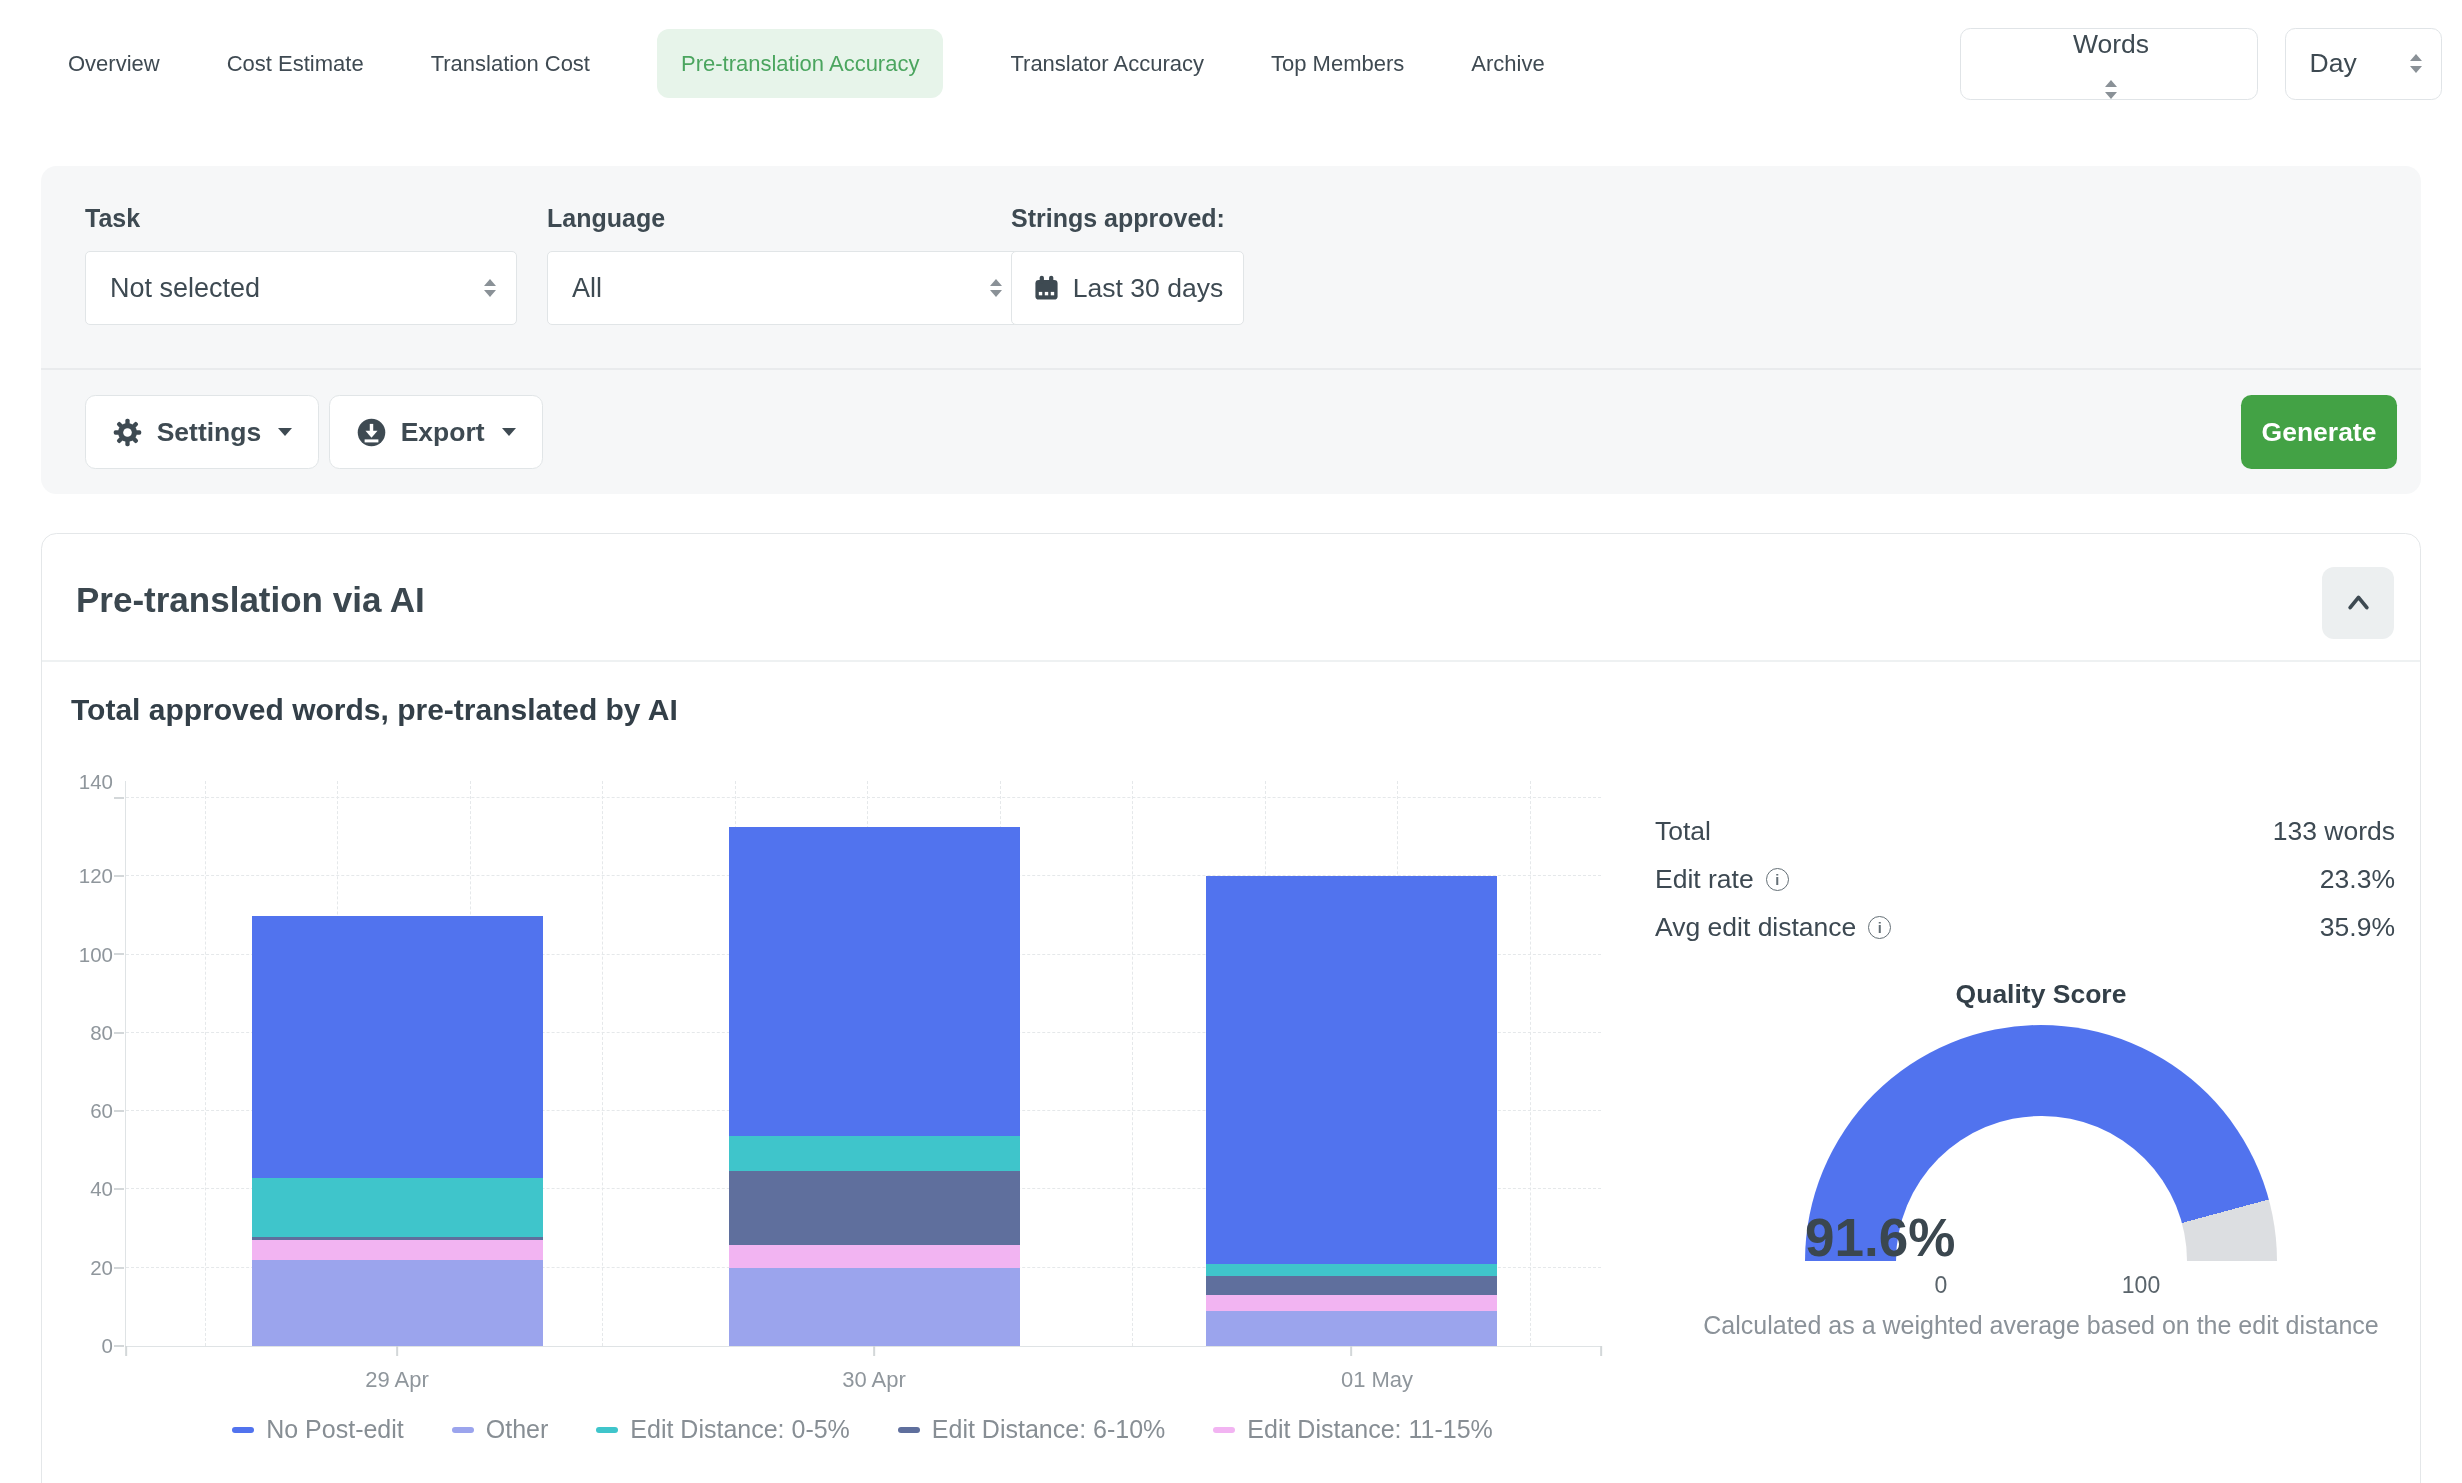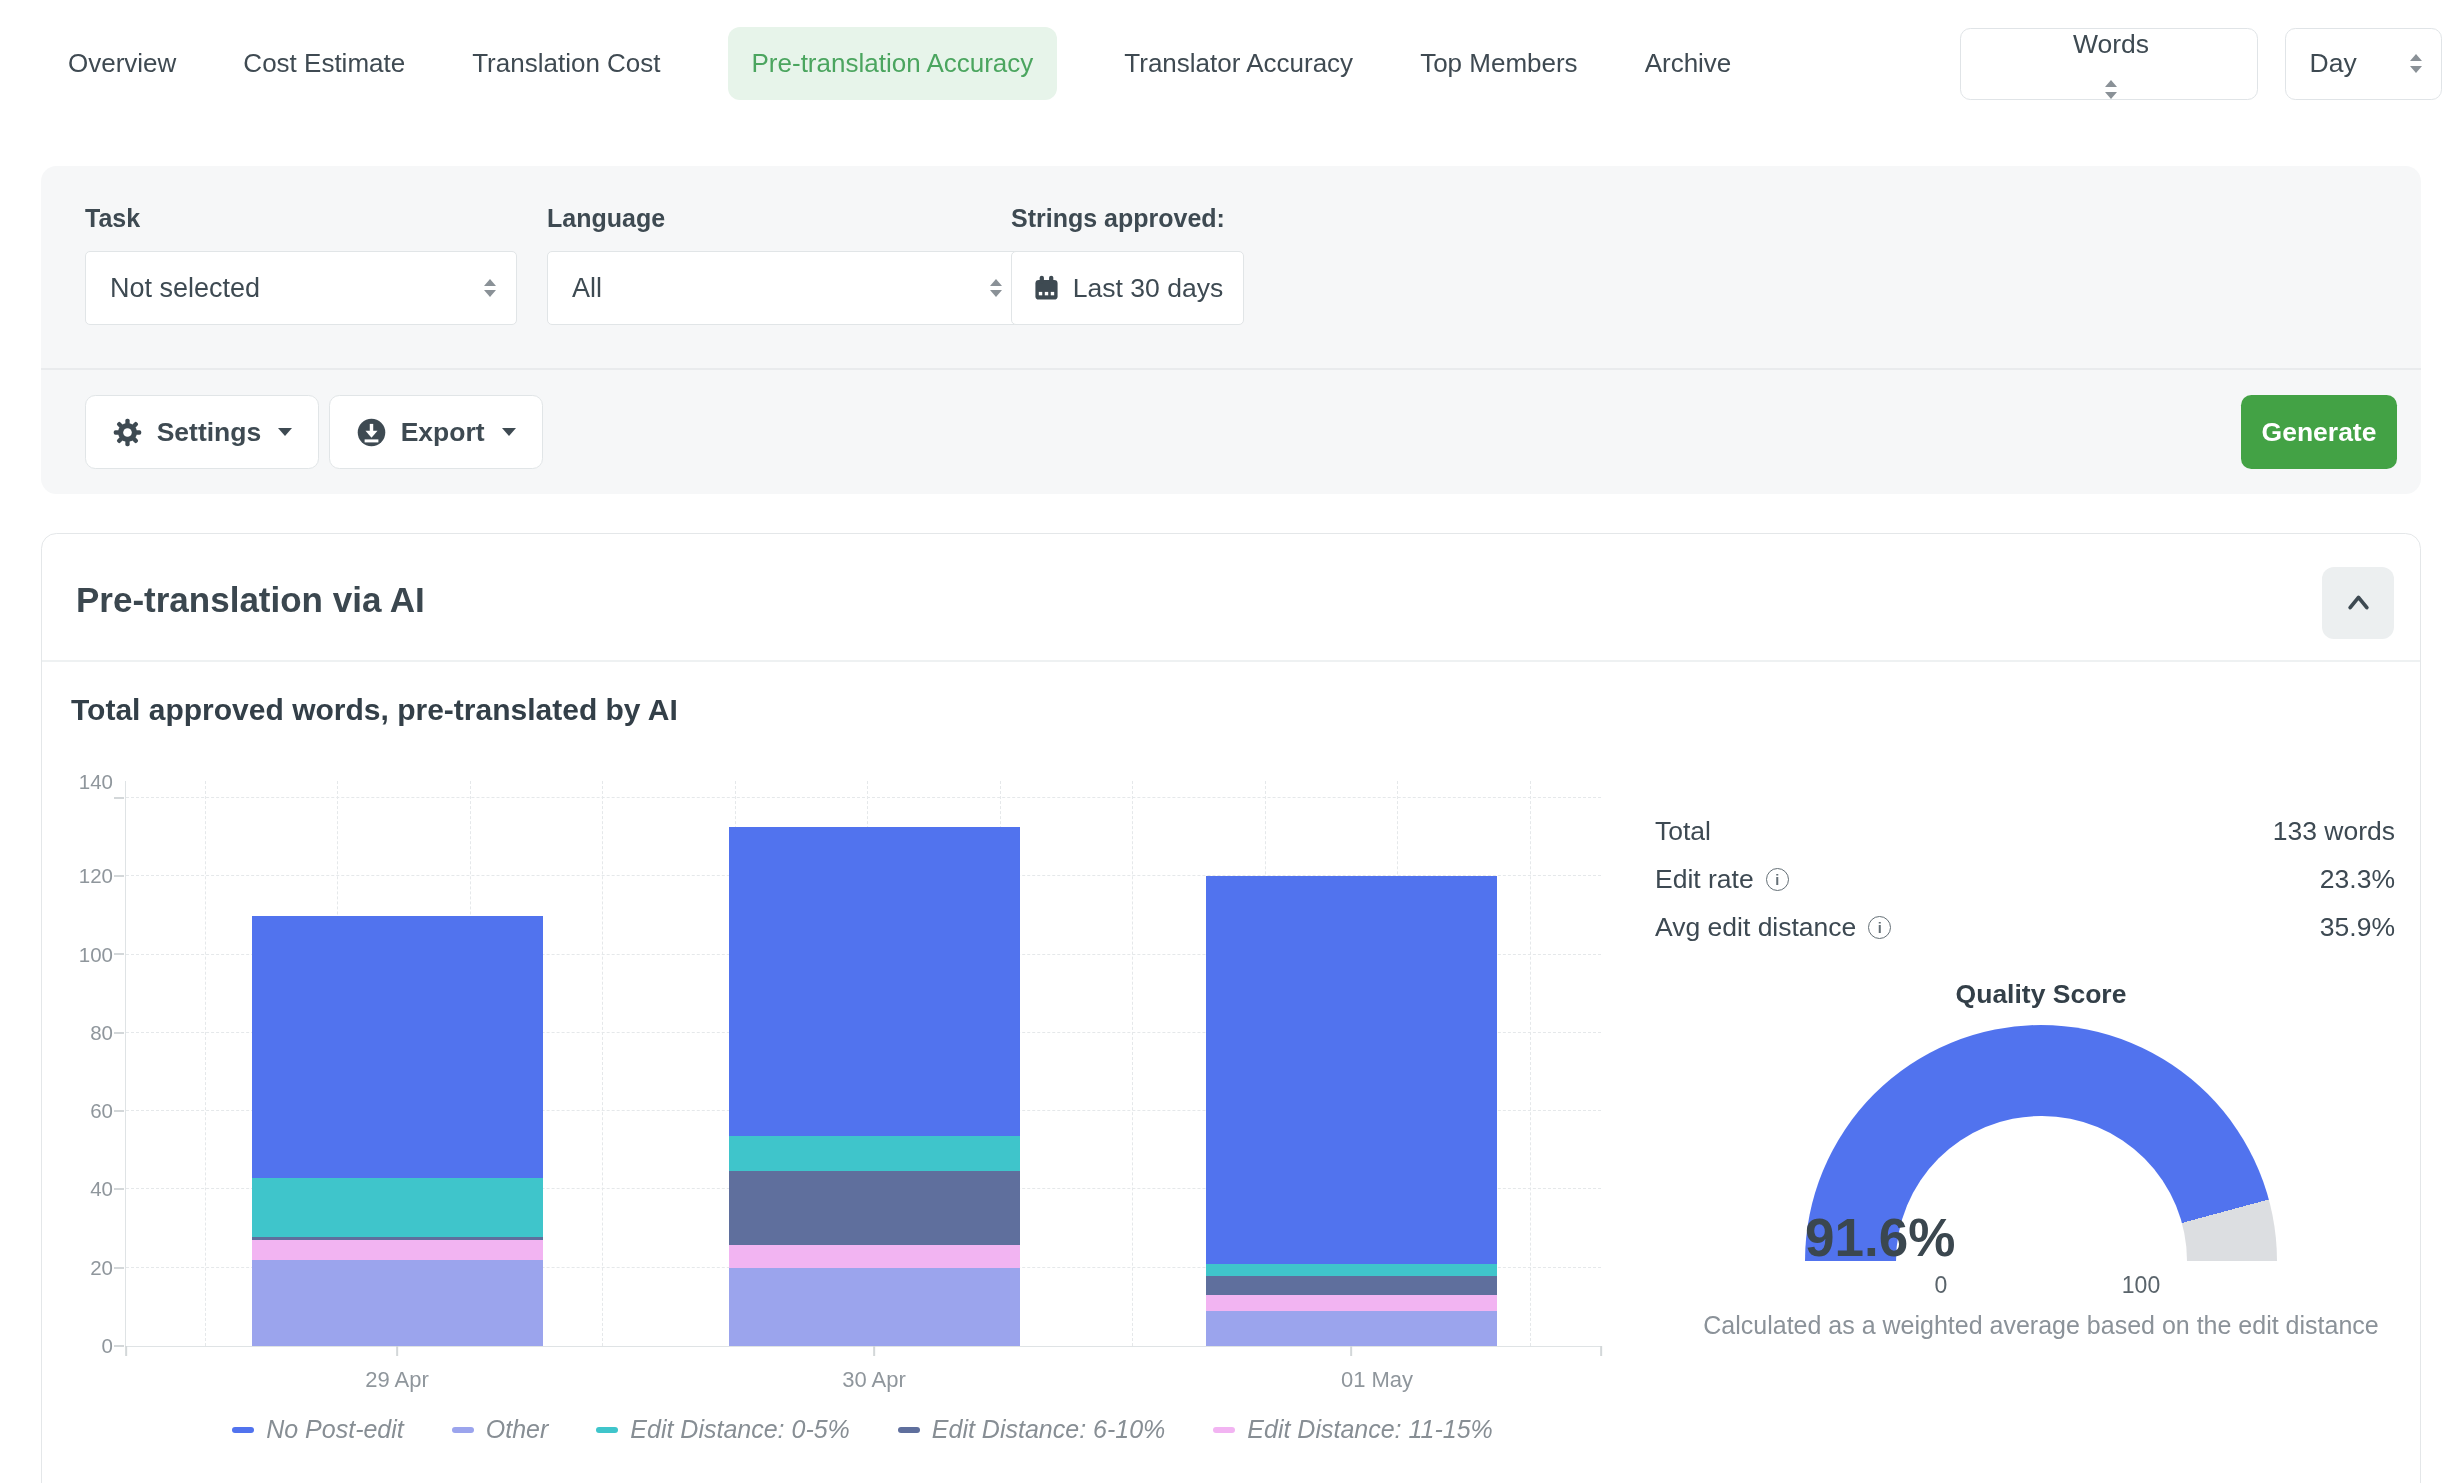--- a/index.html
+++ b/index.html
@@ -3,21 +3,21 @@
 <meta charset="utf-8">
 <style>
   html,body{margin:0;padding:0;background:#fff;}
   body{width:2462px;height:1483px;overflow:hidden;position:relative;
        font-family:"Liberation Sans","DejaVu Sans",sans-serif;color:#3e4a52;}
 
   
   .nav{position:absolute;top:0;left:0;right:0;height:127px;display:flex;align-items:center;
        padding:0 20.5px 0 68px;box-sizing:border-box;}
   .nav-tabs{display:flex;align-items:center;gap:67px;}
-  .tab{font-size:26px;color:#3f4a52;white-space:nowrap;cursor:pointer;text-align:right;}
+  .tab{font-size:22px;color:#3f4a52;white-space:nowrap;cursor:pointer;text-align:right;}
   .tab.active{background:#e7f4ea;color:#4ba55f;padding:21.4px 24px;border-radius:12px;}
   .nav-select{height:72px;background:#fff;border:1.7px solid #e0e4e7;border-radius:10.3px;
        display:flex;align-items:center;justify-content:space-between;box-sizing:border-box;
        padding:0 19px 0 24px;font-size:26.5px;color:#3e4a52;cursor:pointer;}
   .nav-select.words{width:298px;margin-left:auto;flex-direction:column;}
   .nav-select.day{width:157px;margin-left:27px;}
   .updn{display:flex;flex-direction:column;gap:4.3px;align-items:center;}
   .updn i{display:block;width:0;height:0;border-left:6.8px solid transparent;border-right:6.8px solid transparent;}
   .updn i.up{border-bottom:7.7px solid #8a9197;}
   .updn i.dn{border-top:7.7px solid #8a9197;}
@@ -62,21 +62,21 @@
   .ymark{position:absolute;left:-12px;width:10.3px;height:1.7px;background:#d3d7d9;}
   .xmark{position:absolute;top:100%;width:1.7px;height:10.3px;background:#d3d7d9;transform:translateX(-50%);}
   .xlabel{position:absolute;top:100%;margin-top:20.5px;transform:translateX(-50%);
           font-size:22px;color:#8f969c;white-space:nowrap;}
   .bar{position:absolute;bottom:0;width:291px;display:flex;flex-direction:column-reverse;}
   .seg{width:100%;}
   .legend{position:absolute;left:83px;top:881px;width:1475px;display:flex;align-items:center;
           justify-content:center;gap:48px;}
   .legend-item{display:flex;align-items:center;gap:12px;cursor:pointer;}
   .legend-swatch{display:inline-block;width:22px;height:6px;border-radius:3.4px;}
-  .legend-text{font-size:25px;color:#878e94;white-space:nowrap;font-style:italic;}
+  .legend-text{font-size:25px;color:#878e94;white-space:nowrap;}
 
   
   .stats{position:absolute;left:1613px;top:282px;width:740px;}
   .stat-row{display:flex;align-items:center;justify-content:space-between;margin-bottom:17px;
             font-size:26.5px;color:#3d4952;}
   .stat-label{display:flex;align-items:center;}
   .info-icon{display:inline-flex;align-items:center;justify-content:center;width:23px;height:23px;
             border:1.7px solid #646f76;border-radius:50%;font-size:14.5px;font-weight:600;color:#646f76;
             margin-left:12px;box-sizing:border-box;cursor:pointer;}
   .gauge-wrap{position:absolute;left:1657px;top:445px;width:684px;text-align:center;}

